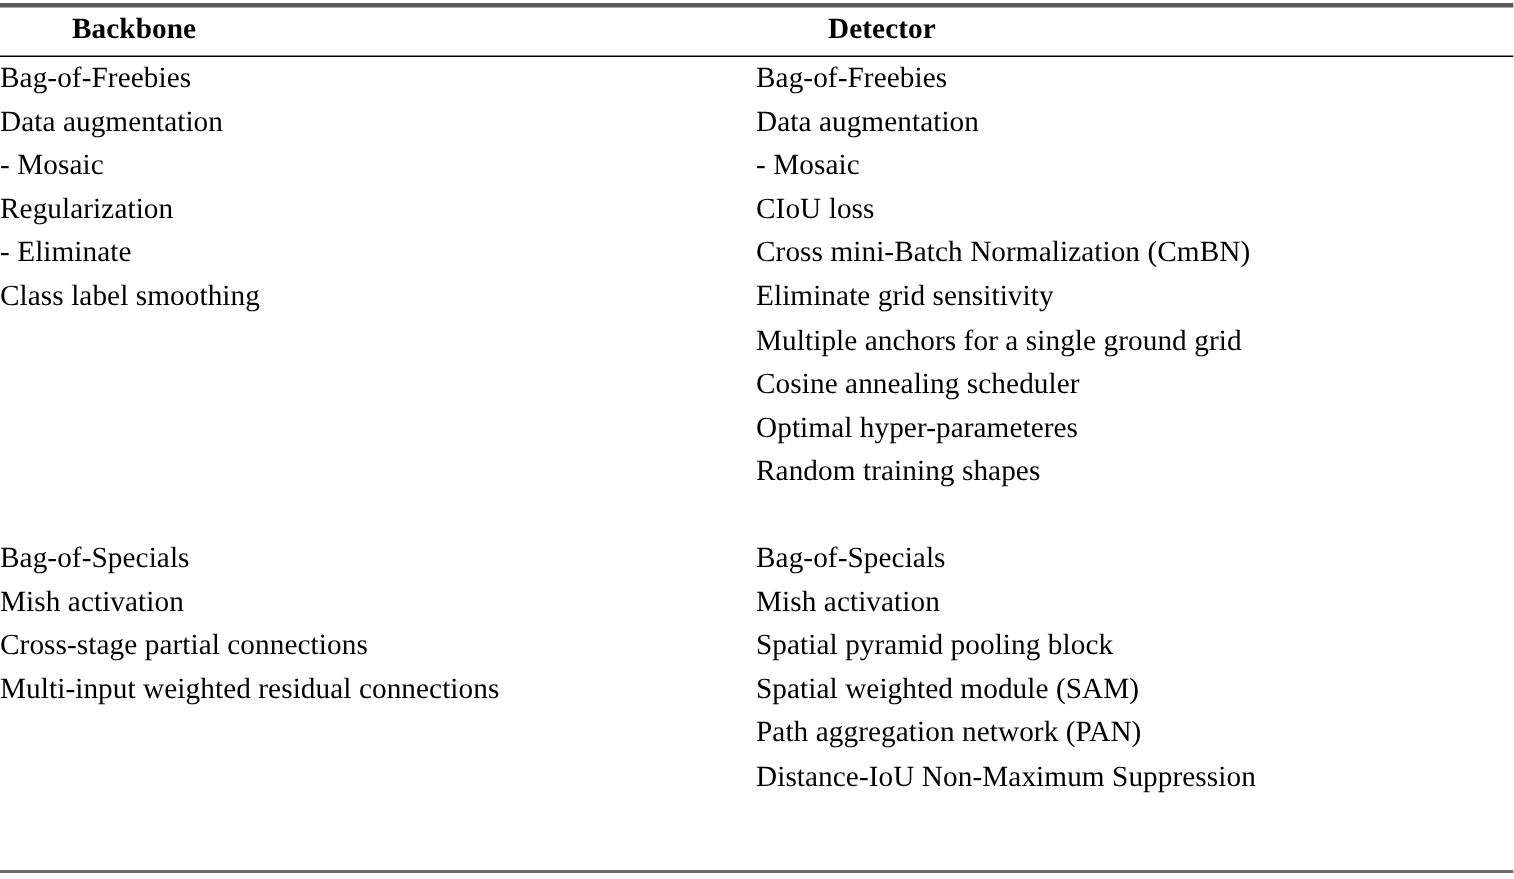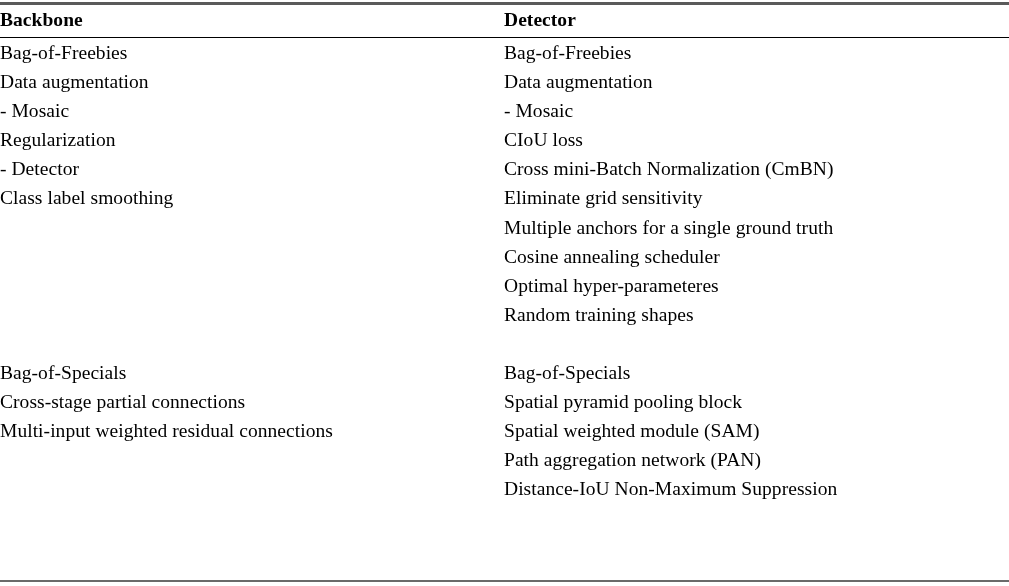--- a/index.html
+++ b/index.html
@@ -52,20 +52,21 @@
     height: 29.1px;
     white-space: nowrap;
     letter-spacing: 0.05px;
   }
   td.col-left  { padding-left: 22px; }
   td.col-right { padding-left: 26px; }
   tr.head td {
     font-weight: bold;
     line-height: 30px;
     height: 30px;
+    padding-left: 48px;
   }
   .bold { font-weight: normal; }
   td.blank { color: transparent; }
   .head-spacer { height: 2px; line-height: 2px; font-size: 0; }
 </style>
 </head>
 <body>
 
 <div class="table-wrap">
 
@@ -103,50 +104,54 @@
         </tr>
         <tr>
           <td class="col-left">- Mosaic</td>
           <td class="col-right">- Mosaic</td>
         </tr>
         <tr>
           <td class="col-left">Regularization</td>
           <td class="col-right">CIoU loss</td>
         </tr>
         <tr>
-          <td class="col-left">- Detector</td>
+          <td class="col-left">- Eliminate</td>
           <td class="col-right">Cross mini-Batch Normalization (CmBN)</td>
         </tr>
         <tr>
           <td class="col-left">Class label smoothing</td>
           <td class="col-right">Eliminate grid sensitivity</td>
         </tr>
         <tr>
           <td class="col-left blank">&nbsp;</td>
-          <td class="col-right">Multiple anchors for a single ground truth</td>
+          <td class="col-right">Multiple anchors for a single ground grid</td>
         </tr>
         <tr>
           <td class="col-left blank">&nbsp;</td>
           <td class="col-right">Cosine annealing scheduler</td>
         </tr>
         <tr>
           <td class="col-left blank">&nbsp;</td>
           <td class="col-right">Optimal hyper-parameteres</td>
         </tr>
         <tr>
           <td class="col-left blank">&nbsp;</td>
           <td class="col-right">Random training shapes</td>
         </tr>
         <tr>
           <td class="col-left blank">&nbsp;</td>
           <td class="col-right blank">&nbsp;</td>
         </tr>
         <tr>
           <td class="col-left bold">Bag-of-Specials</td>
           <td class="col-right bold">Bag-of-Specials</td>
+        </tr>
+        <tr>
+          <td class="col-left">Mish activation</td>
+          <td class="col-right">Mish activation</td>
         </tr>
         <tr>
           <td class="col-left">Cross-stage partial connections</td>
           <td class="col-right">Spatial pyramid pooling block</td>
         </tr>
         <tr>
           <td class="col-left">Multi-input weighted residual connections</td>
           <td class="col-right">Spatial weighted module (SAM)</td>
         </tr>
         <tr>

